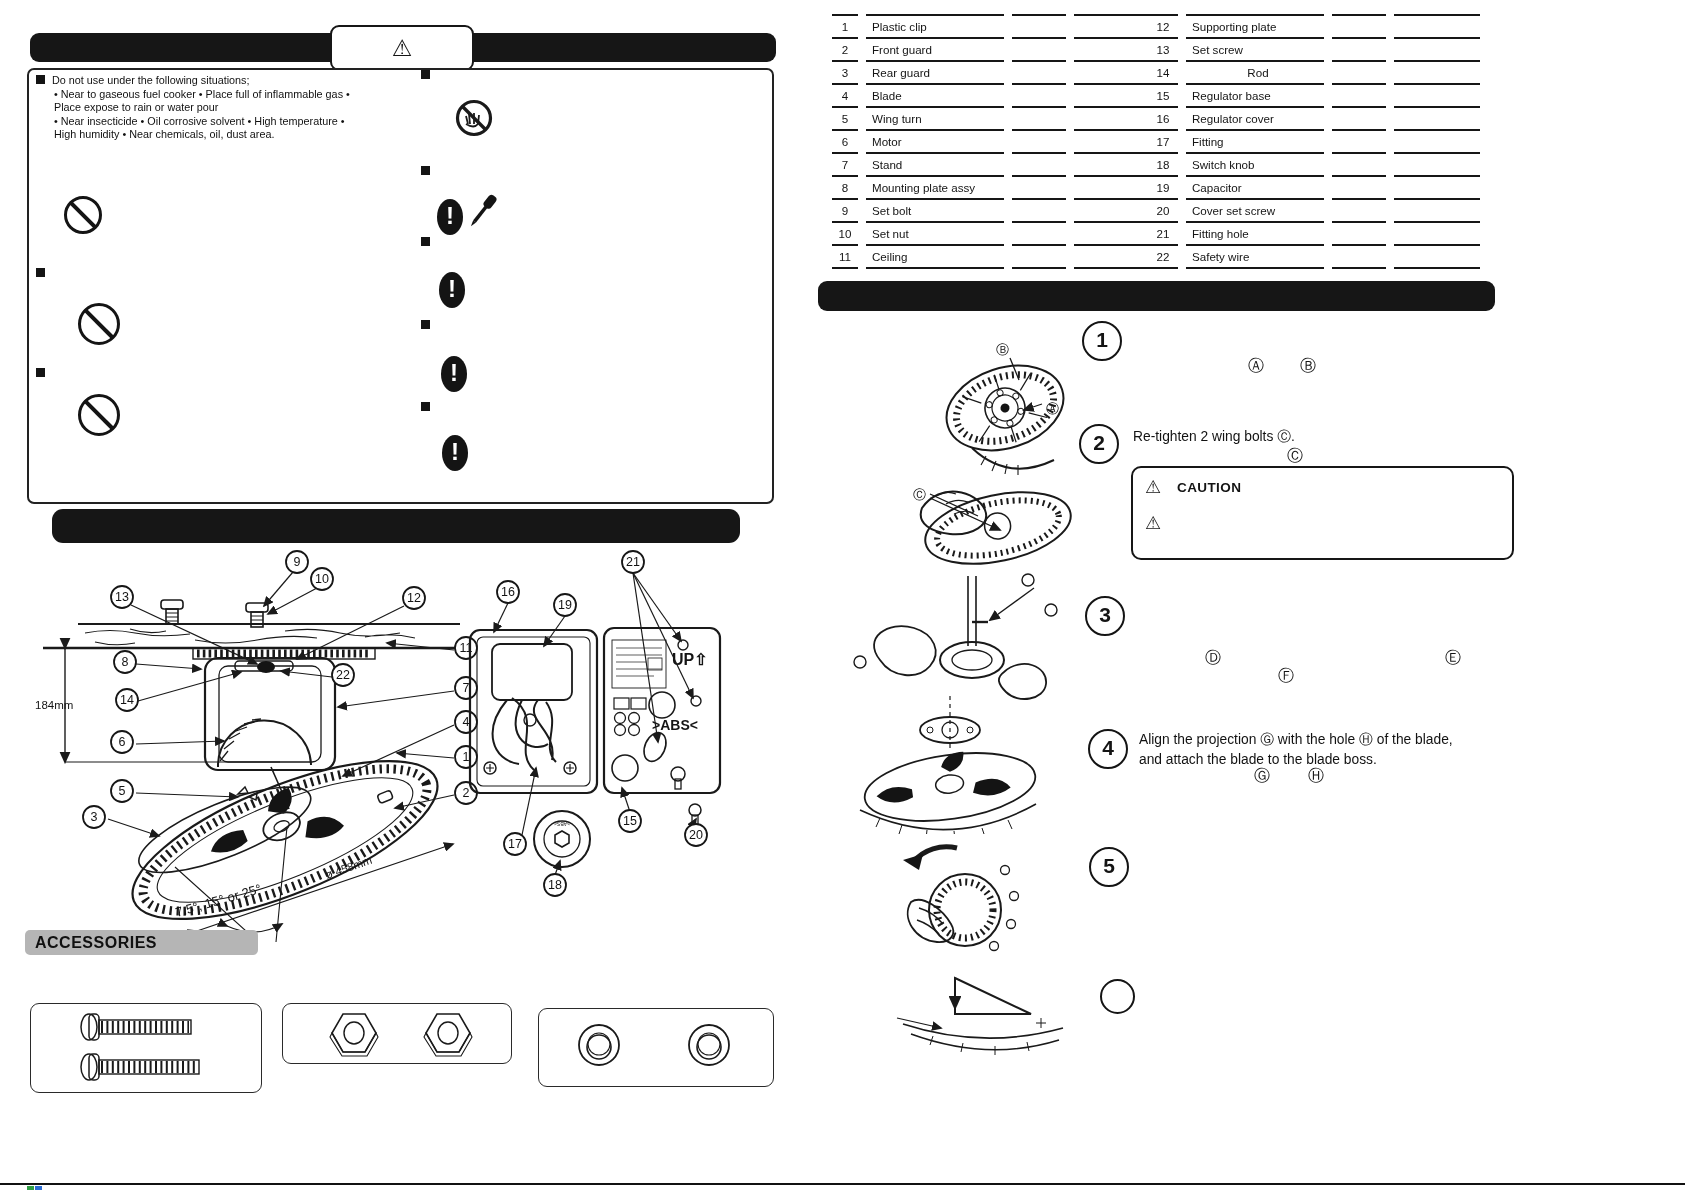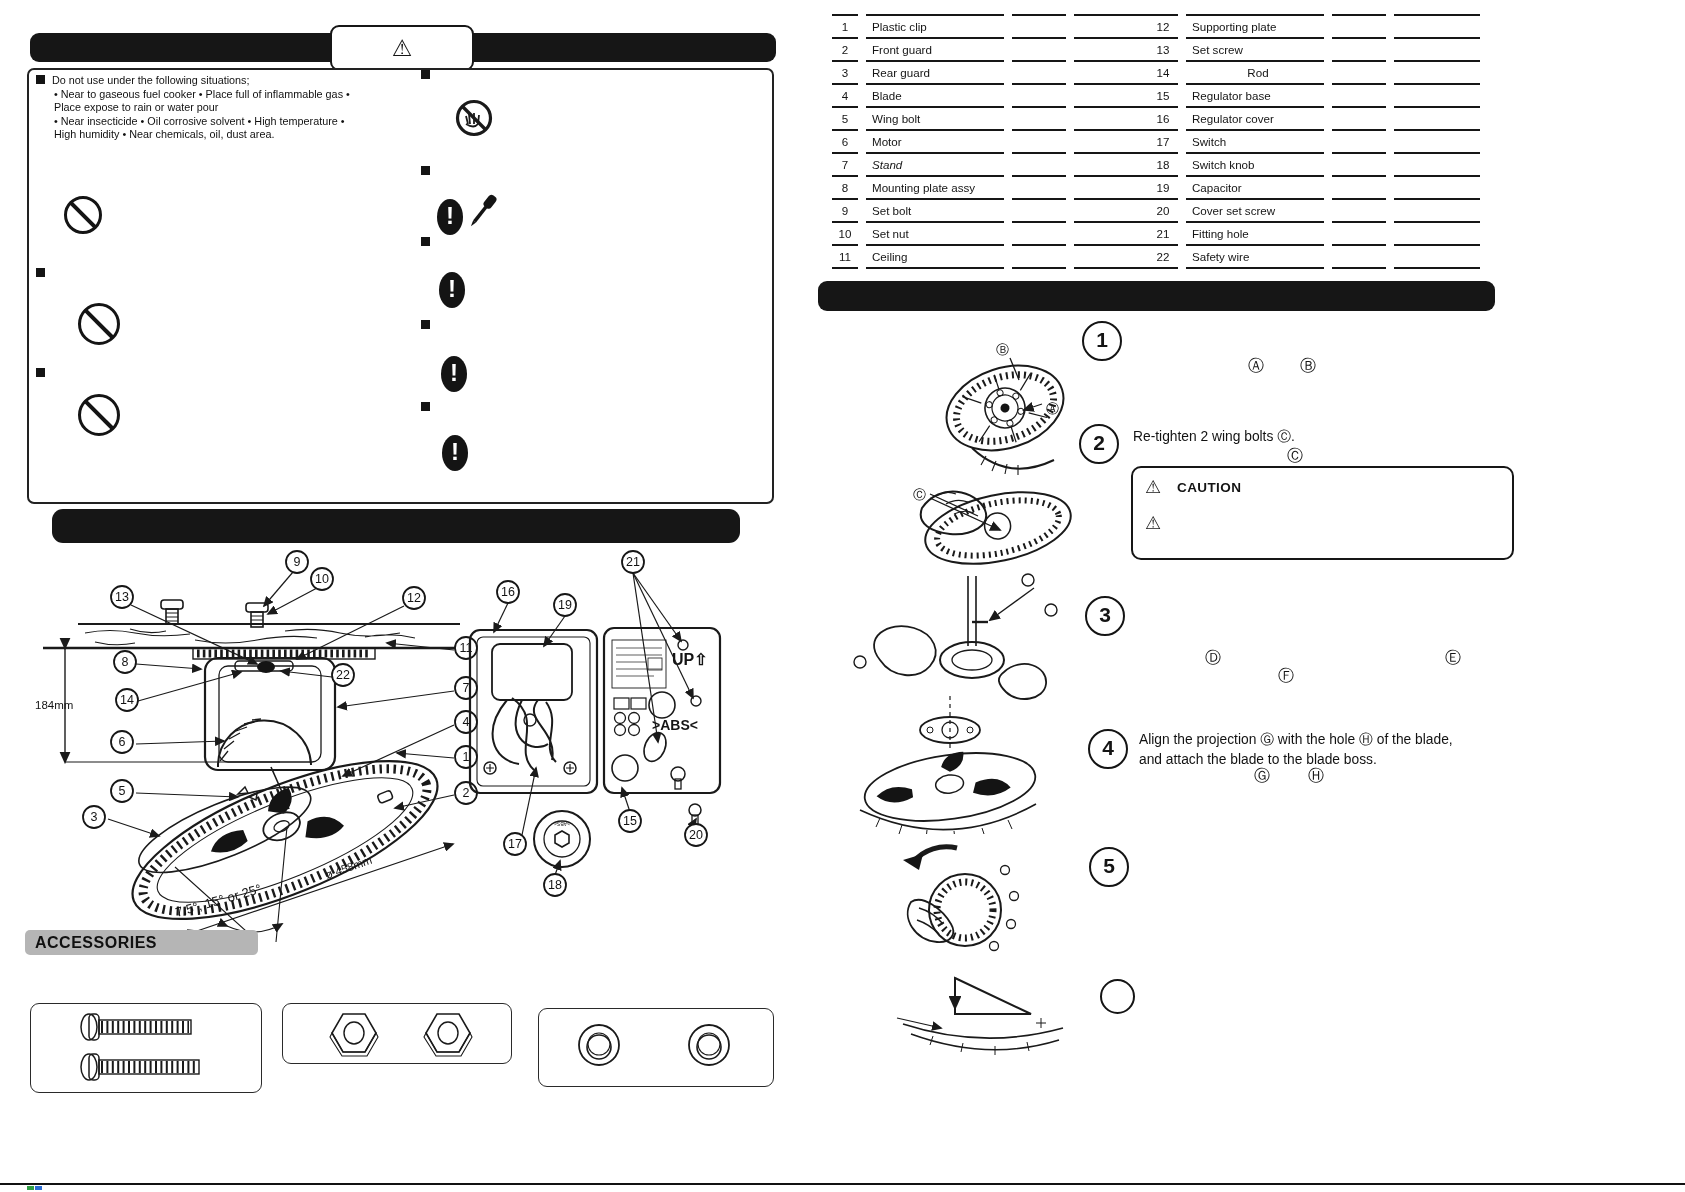--- a/index.html
+++ b/index.html
@@ -394,39 +394,39 @@
         <div class="gap"></div>
         <div class="pc name" style="width: 132px;">Blade</div>
         <div class="gap"></div>
         <div class="pc" style="width: 54px;"></div>
         <div class="gap"></div>
         <div class="pc" style="width: 86px;"></div>
       </div>
       <div class="prow">
         <div class="pc num" style="width: 26px;">5</div>
         <div class="gap"></div>
-        <div class="pc name" style="width: 132px;">Wing bolt</div>
+        <div class="pc name" style="width: 132px;">Wing turn</div>
         <div class="gap"></div>
         <div class="pc" style="width: 54px;"></div>
         <div class="gap"></div>
         <div class="pc" style="width: 86px;"></div>
       </div>
       <div class="prow">
         <div class="pc num" style="width: 26px;">6</div>
         <div class="gap"></div>
         <div class="pc name" style="width: 132px;">Motor</div>
         <div class="gap"></div>
         <div class="pc" style="width: 54px;"></div>
         <div class="gap"></div>
         <div class="pc" style="width: 86px;"></div>
       </div>
       <div class="prow">
         <div class="pc num" style="width: 26px;">7</div>
         <div class="gap"></div>
-        <div class="pc name" style="width: 132px; font-style: italic;">Stand</div>
+        <div class="pc name" style="width: 132px;">Stand</div>
         <div class="gap"></div>
         <div class="pc" style="width: 54px;"></div>
         <div class="gap"></div>
         <div class="pc" style="width: 86px;"></div>
       </div>
       <div class="prow">
         <div class="pc num" style="width: 26px;">8</div>
         <div class="gap"></div>
         <div class="pc name" style="width: 132px;">Mounting plate assy</div>
         <div class="gap"></div>
@@ -513,21 +513,21 @@
         <div class="gap"></div>
         <div class="pc name" style="width: 132px;">Regulator cover</div>
         <div class="gap"></div>
         <div class="pc" style="width: 54px;"></div>
         <div class="gap"></div>
         <div class="pc" style="width: 86px;"></div>
       </div>
       <div class="prow">
         <div class="pc num" style="width: 30px;">17</div>
         <div class="gap"></div>
-        <div class="pc name" style="width: 132px;">Switch</div>
+        <div class="pc name" style="width: 132px;">Fitting</div>
         <div class="gap"></div>
         <div class="pc" style="width: 54px;"></div>
         <div class="gap"></div>
         <div class="pc" style="width: 86px;"></div>
       </div>
       <div class="prow">
         <div class="pc num" style="width: 30px;">18</div>
         <div class="gap"></div>
         <div class="pc name" style="width: 132px;">Switch knob</div>
         <div class="gap"></div>

